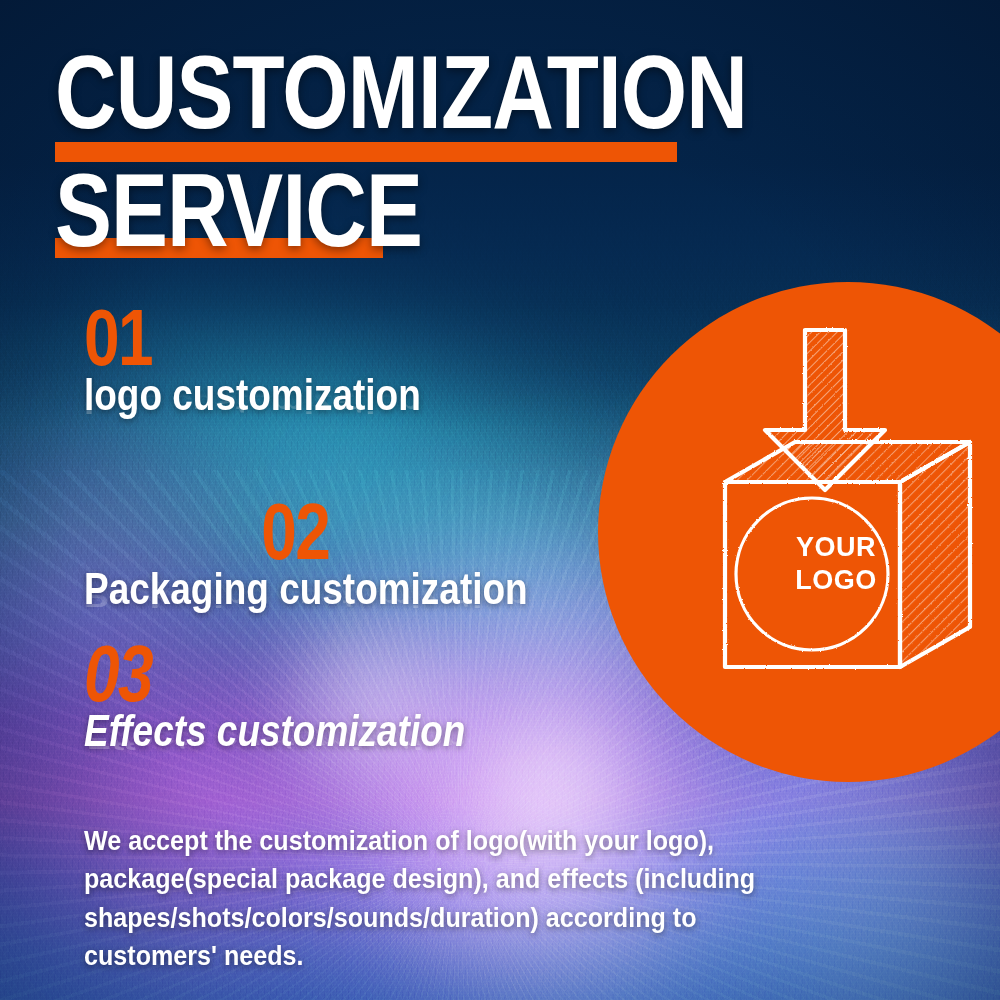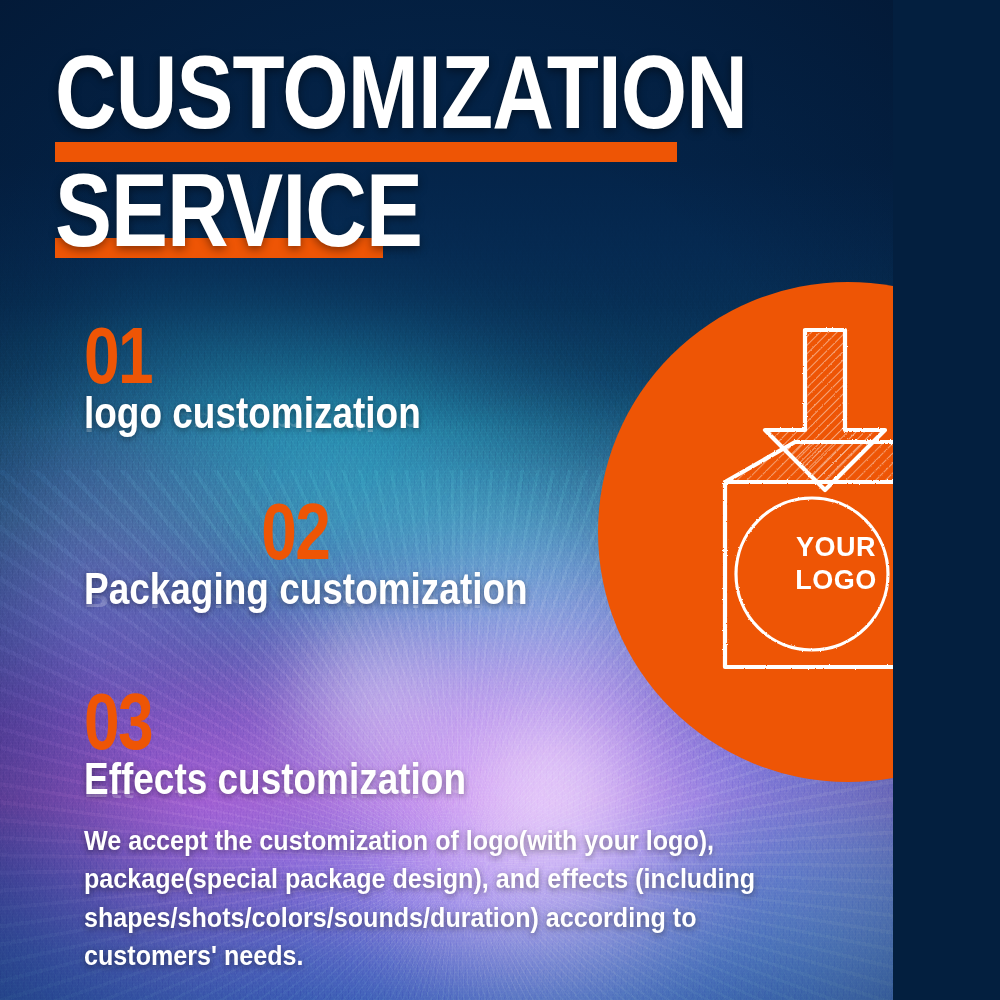--- a/index.html
+++ b/index.html
@@ -6,21 +6,21 @@
   * { margin:0; padding:0; box-sizing:border-box; }
   html, body {
     width:1000px; height:1000px;
     background:#031f3f;
     font-family:"Liberation Sans", sans-serif;
     overflow:hidden;
   }
 
   #poster {
     position:relative;
-    width:893px; height:1000px;
+    width:1000px; height:1000px;
     overflow:hidden;
     background:#042449;
   }
 
   
   .bg-layer { position:absolute; inset:0; }
 
   .bg-base {
     background:
       linear-gradient(180deg,
@@ -135,23 +135,23 @@
   }
   .title-line.l1 { font-size:104px; }
   .title-line.l2 { font-size:104px; margin-top:4px; }
 
   .title-bar { background:#ee5505; height:20px; }
   .title-bar.b1 { width:622px; margin-top:5px; }
   .title-bar.b2 { width:328px; margin-top:-18px; position:relative; z-index:-1; }
 
   
   .item { position:absolute; left:84px; z-index:6; }
-  .item-1 { top:322px; }
+  .item-1 { top:304px; }
   .item-2 { top:498px;text-align:center; }
-  .item-3 { top:688px; }
+  .item-3 { top:640px;font-style:italic; }
 
   .item-num {
     font-family:"Liberation Sans Narrow","Liberation Sans", sans-serif;
     font-weight:bold;
     font-size:80px;
     line-height:.84;
     color:#ee5505;
     letter-spacing:-2px;
     transform:scaleX(.80);
     transform-origin:left center;

